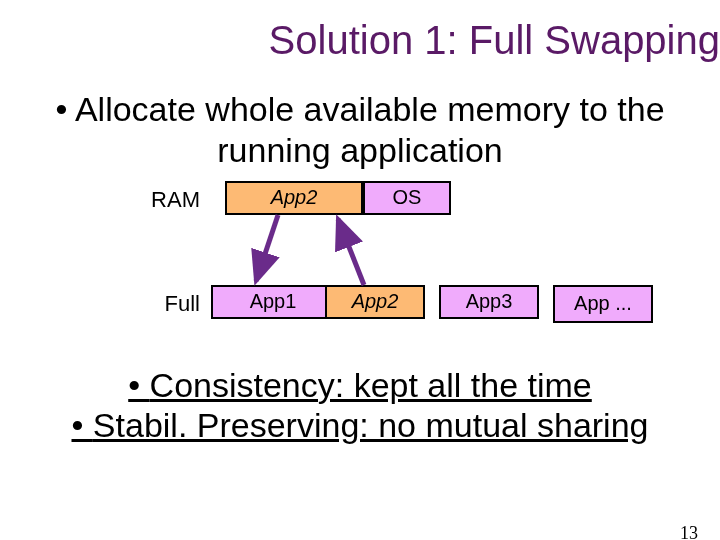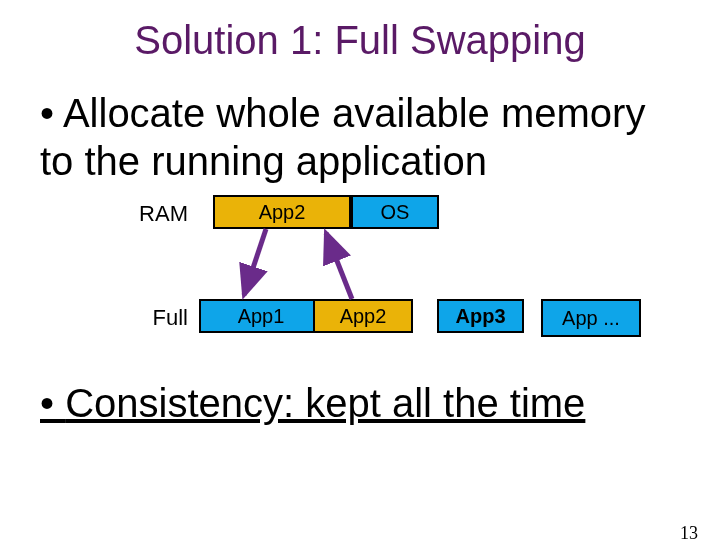--- a/index.html
+++ b/index.html
@@ -11,57 +11,58 @@
     font-family: "Comic Sans MS", "Comic Sans", cursive, sans-serif;
     color: #000;
   }
   .slide {
     position: relative;
     width: 720px;
     height: 540px;
     box-sizing: border-box;
   }
   .title {
-    text-align: center;
+    text-align: right;
     color: #5a1a66;
     font-size: 40px;
     margin-top: 18px;
   }
   .bullets {
     list-style: none;
     padding: 0 40px 0 40px;
     margin: 26px 0 0 0;
-    font-size: 40px;
+    font-size: 34px;
     line-height: 1.2;
+    text-align: center;
   }
   .bullets > li::before {
     content: "• ";
   }
   .diagram {
     position: relative;
     height: 180px;
-    margin: 10px 0 0 0;
+    margin: 10px 0 0 12px;
   }
   .rowlabel {
     position: absolute;
     text-align: right;
     font-size: 22px;
     width: 70px;
   }
   .box {
     position: absolute;
     border: 2px solid #000;
     font-size: 20px;
     display: flex;
     align-items: center;
     justify-content: center;
     box-sizing: border-box;
-    background: #0ea5e9;
+    background: #f0abfc;
   }
-  .blue { background: #eab308; }
+  .blue { background: #fdba74; font-style: italic; }
   svg.arrows {
     position: absolute;
     left: 0; top: 0;
     width: 720px; height: 180px;
     pointer-events: none;
   }
   .pageno {
     position: absolute;
     right: 22px;
     bottom: 14px;
@@ -83,34 +84,35 @@
   <div class="diagram">
 
     <div class="rowlabel" style="left:118px; top:6px;">RAM</div>
     <div class="rowlabel" style="left:118px; top:110px;">Full</div>
 
     <div class="box blue" style="left:213px; top:0; width:138px; height:34px;">App2</div>
     <div class="box" style="left:351px; top:0; width:88px; height:34px;">OS</div>
 
     <div class="box" style="left:199px; top:104px; width:124px; height:34px;">App1</div>
     <div class="box blue" style="left:313px; top:104px; width:100px; height:34px;">App2</div>
-    <div class="box" style="left:437px; top:104px; width:87px; height:34px;font-weight:bold;">App3</div>
+    <div class="box" style="left:427px; top:104px; width:100px; height:34px;">App3</div>
     <div class="box" style="left:541px; top:104px; width:100px; height:38px;">App ...</div>
 
     <svg class="arrows">
       <defs>
         <marker id="ah" markerWidth="10" markerHeight="10" refX="6" refY="3" orient="auto">
           <path d="M0,0 L7,3 L0,6 Z" fill="#6a2b8a"></path>
         </marker>
       </defs>
 
       <line x1="266" y1="34" x2="244" y2="100" stroke="#6a2b8a" stroke-width="5" marker-end="url(#ah)"></line>
 
       <line x1="352" y1="104" x2="326" y2="38" stroke="#6a2b8a" stroke-width="5" marker-end="url(#ah)"></line>
     </svg>
   </div>
 
   <ul class="bullets" style="margin-top:4px;text-decoration:underline;">
     <li>Consistency: kept all the time</li>
+    <li>Stabil. Preserving: no mutual sharing</li>
   </ul>
 
   <div class="pageno">13</div>
 </div>
 
 </body></html>

